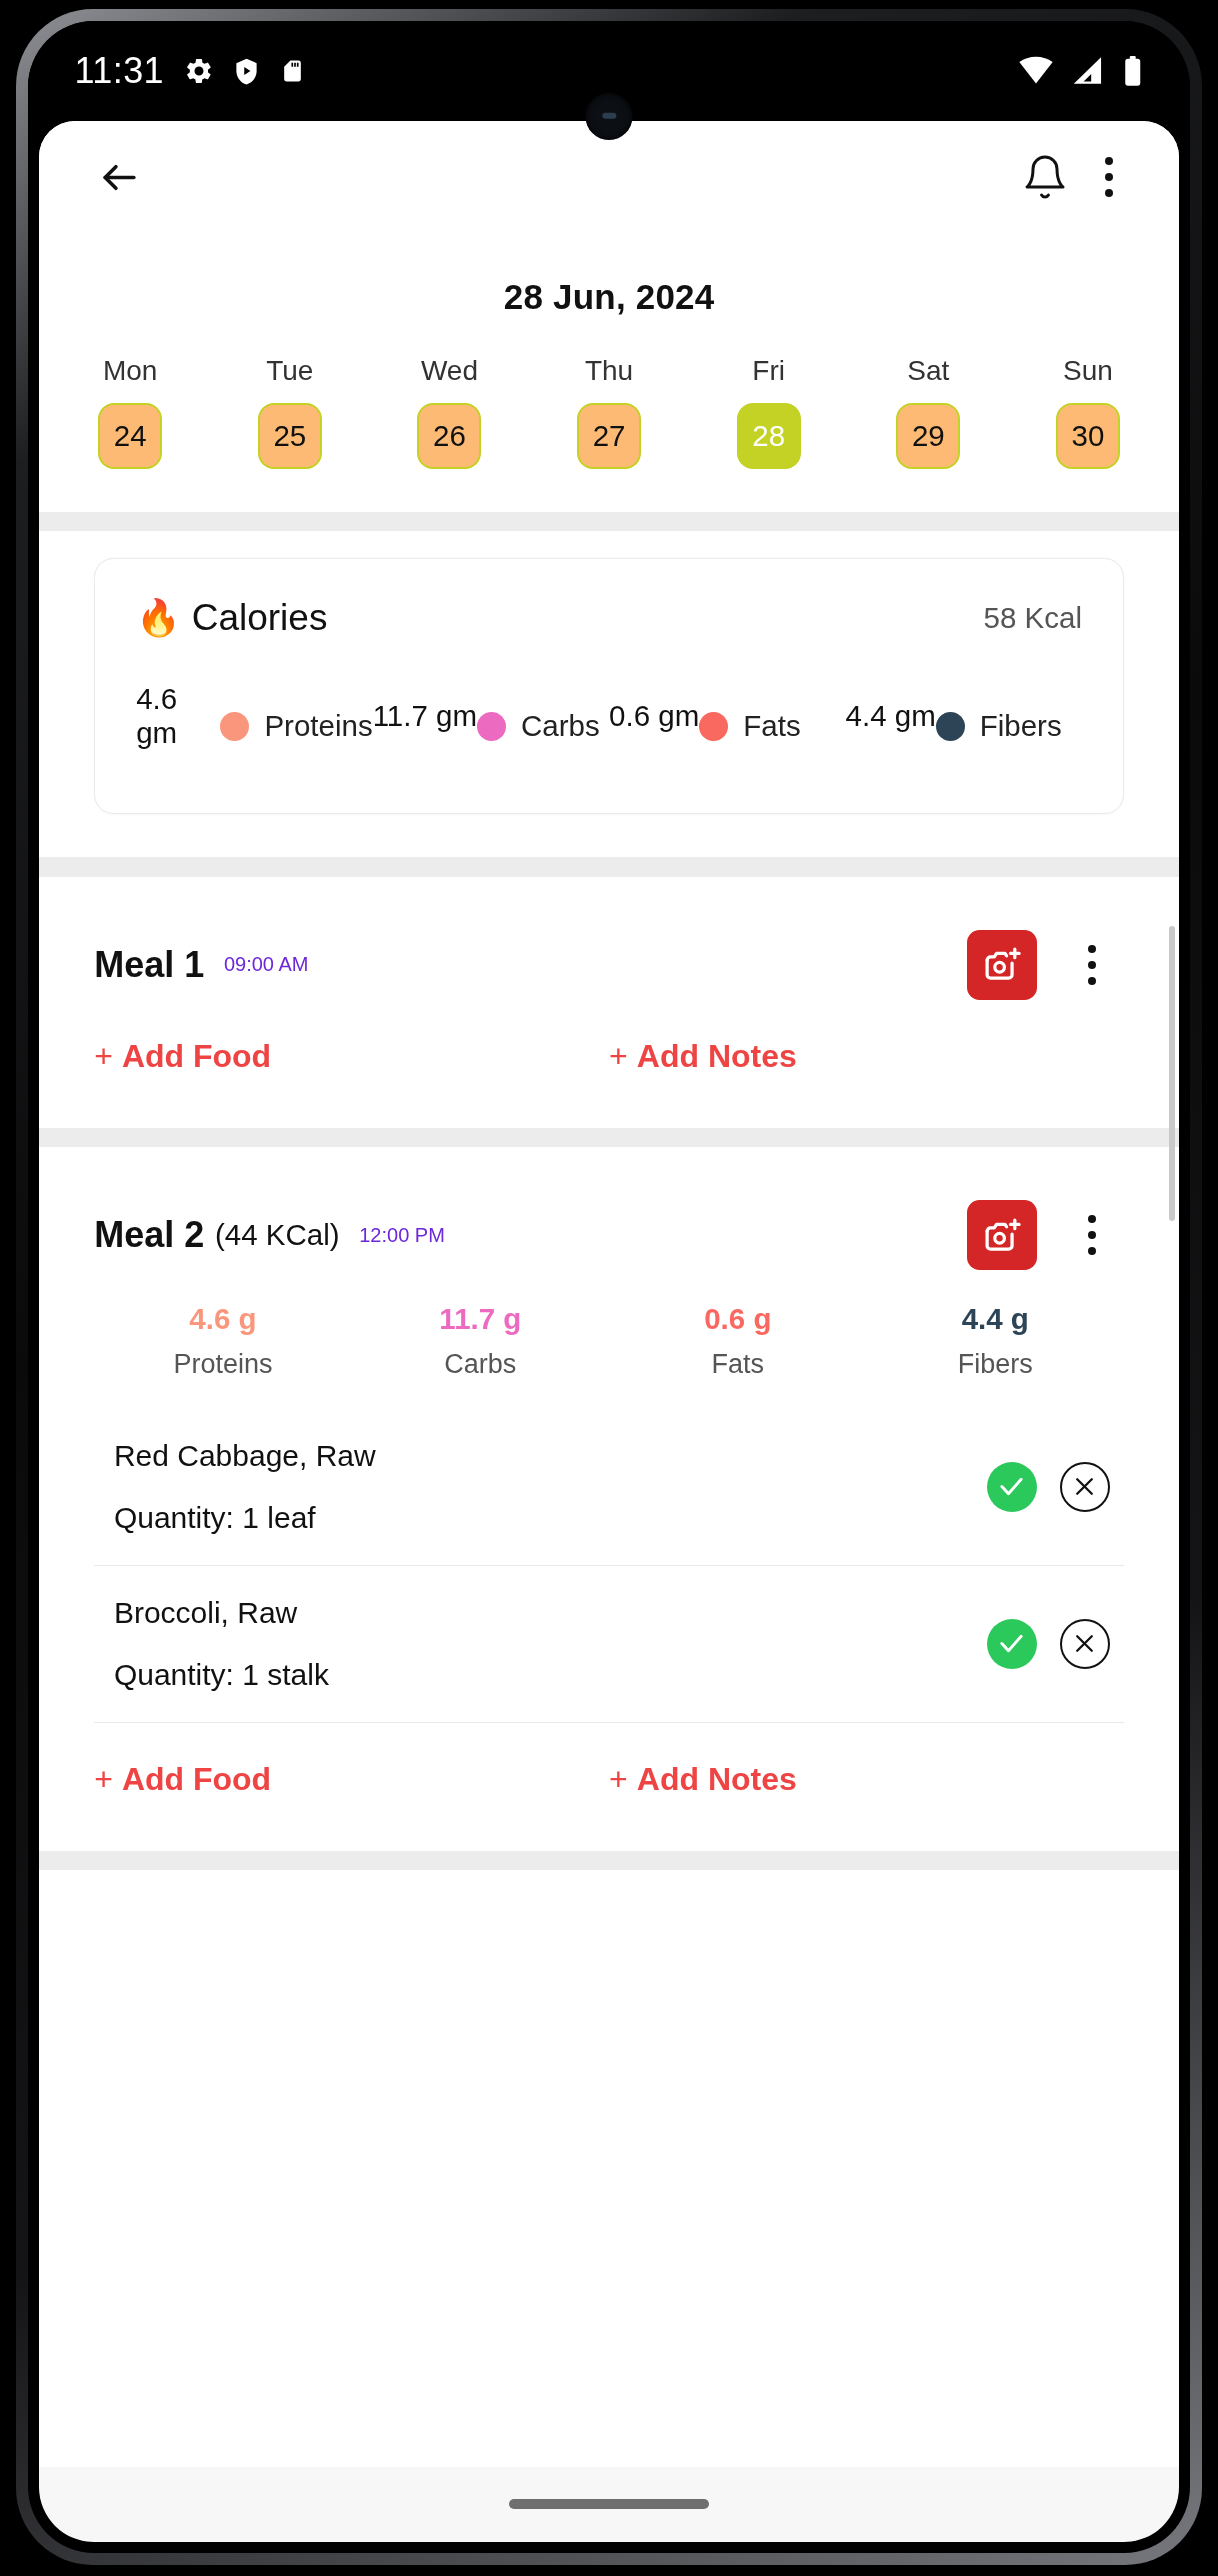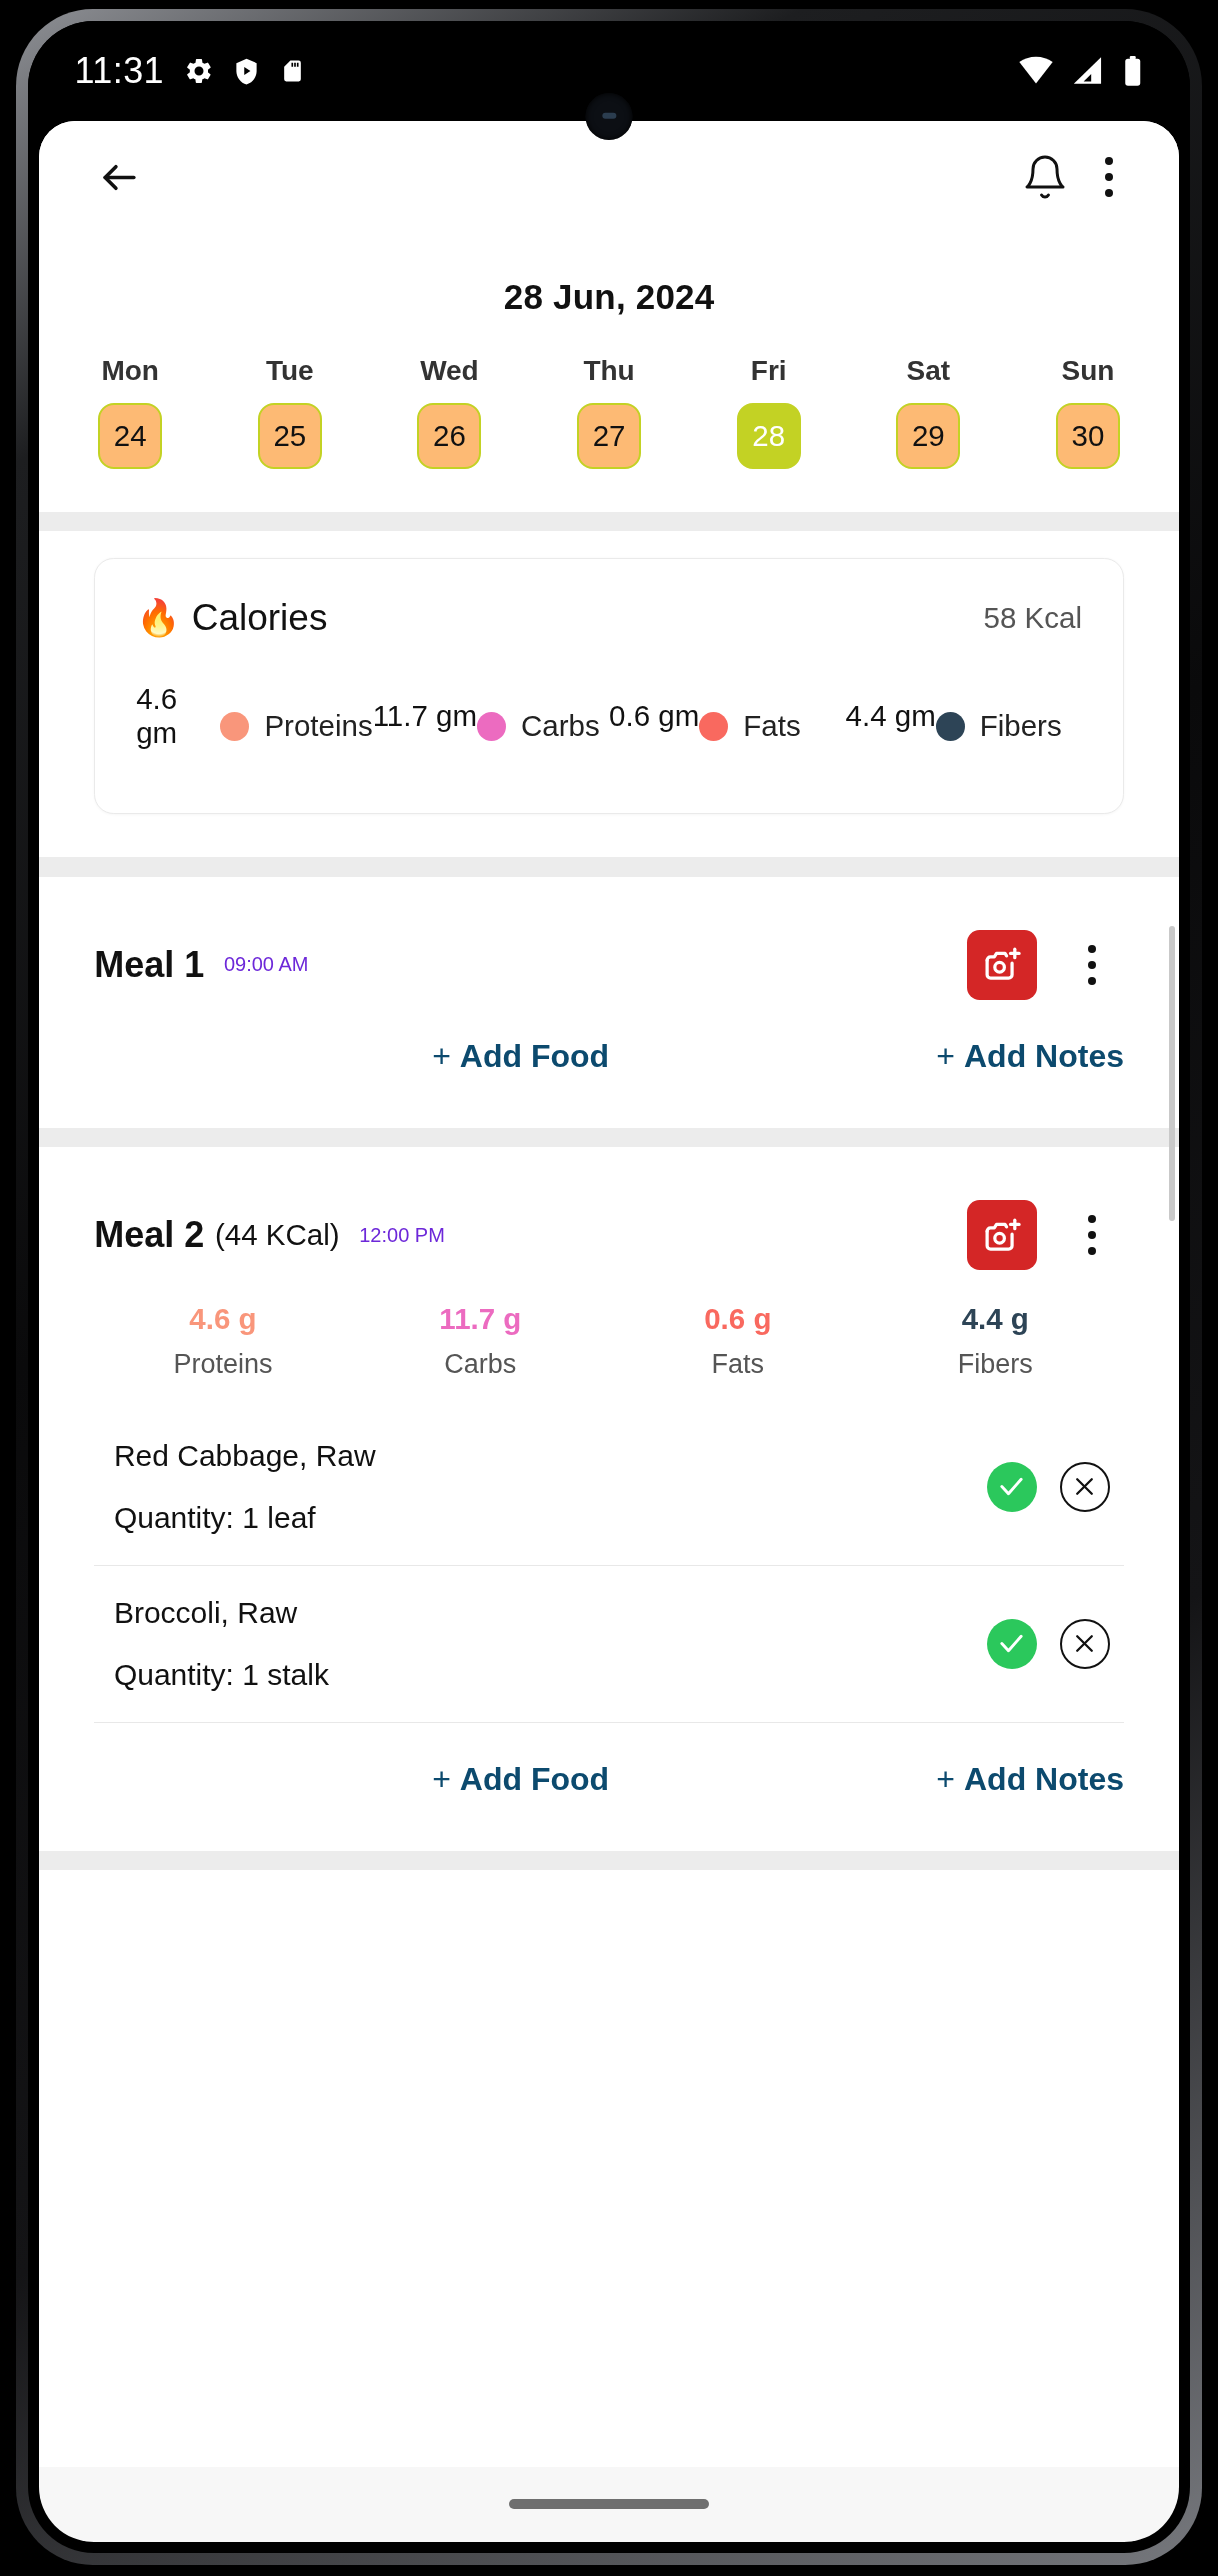--- a/index.html
+++ b/index.html
@@ -89,21 +89,21 @@
     text-align: center;
     font-size: 35px; font-weight: 700; color: #111;
     padding: 43px 0 9px;
     letter-spacing: 0.2px;
   }
   .week-row {
     display: flex; justify-content: space-between;
     padding: 29px 39px 0;
   }
   .day-col { display: flex; flex-direction: column; align-items: center; width: 104px; cursor: pointer; }
-  .day-name { font-size: 28px; color: #333; font-weight: 700; margin-bottom: 16px; }
+  .day-name { font-size: 28px; color: #333; font-weight: 400; margin-bottom: 16px; }
   .day-box {
     width: 64px; height: 66px;
     border: 2.7px solid #c3d224;
     border-radius: 16px;
     display: flex; align-items: center; justify-content: center;
     font-size: 29.5px; color: #111; background: #fdba74;
   }
   .day-box.selected { background: #c3d224; border-color: #c3d224; color: #fff; }
 
   .section-gap { height: 19.7px; background: #ececec; margin-top: 43px; }
@@ -168,22 +168,22 @@
     background: #fff; border: 2.7px solid #111; cursor: pointer;
     display: flex; align-items: center; justify-content: center;
   }
 
   .add-row {
     display: flex; padding: 38px 0 41px;
     border-top: 1.8px solid #e8e8e8;
   }
   .add-row.noborder { border-top: none; }
   .add-link {
-    flex: 1; text-align: right;
-    font-size: 32px; color: #0c4a6e; font-weight: 700;
+    flex: 1; text-align: left;
+    font-size: 32px; color: #ef4444; font-weight: 700;
     cursor: pointer; white-space: nowrap;
   }
   .add-link .plus { font-weight: 400; margin-right: 9px; }
 
   .meal-3-clip { max-height: 134px; overflow: hidden; }
 
   
   .scroll-ind {
     position: absolute; right: 3.6px; top: 805px;
     width: 6.3px; height: 295px; border-radius: 3.6px;

